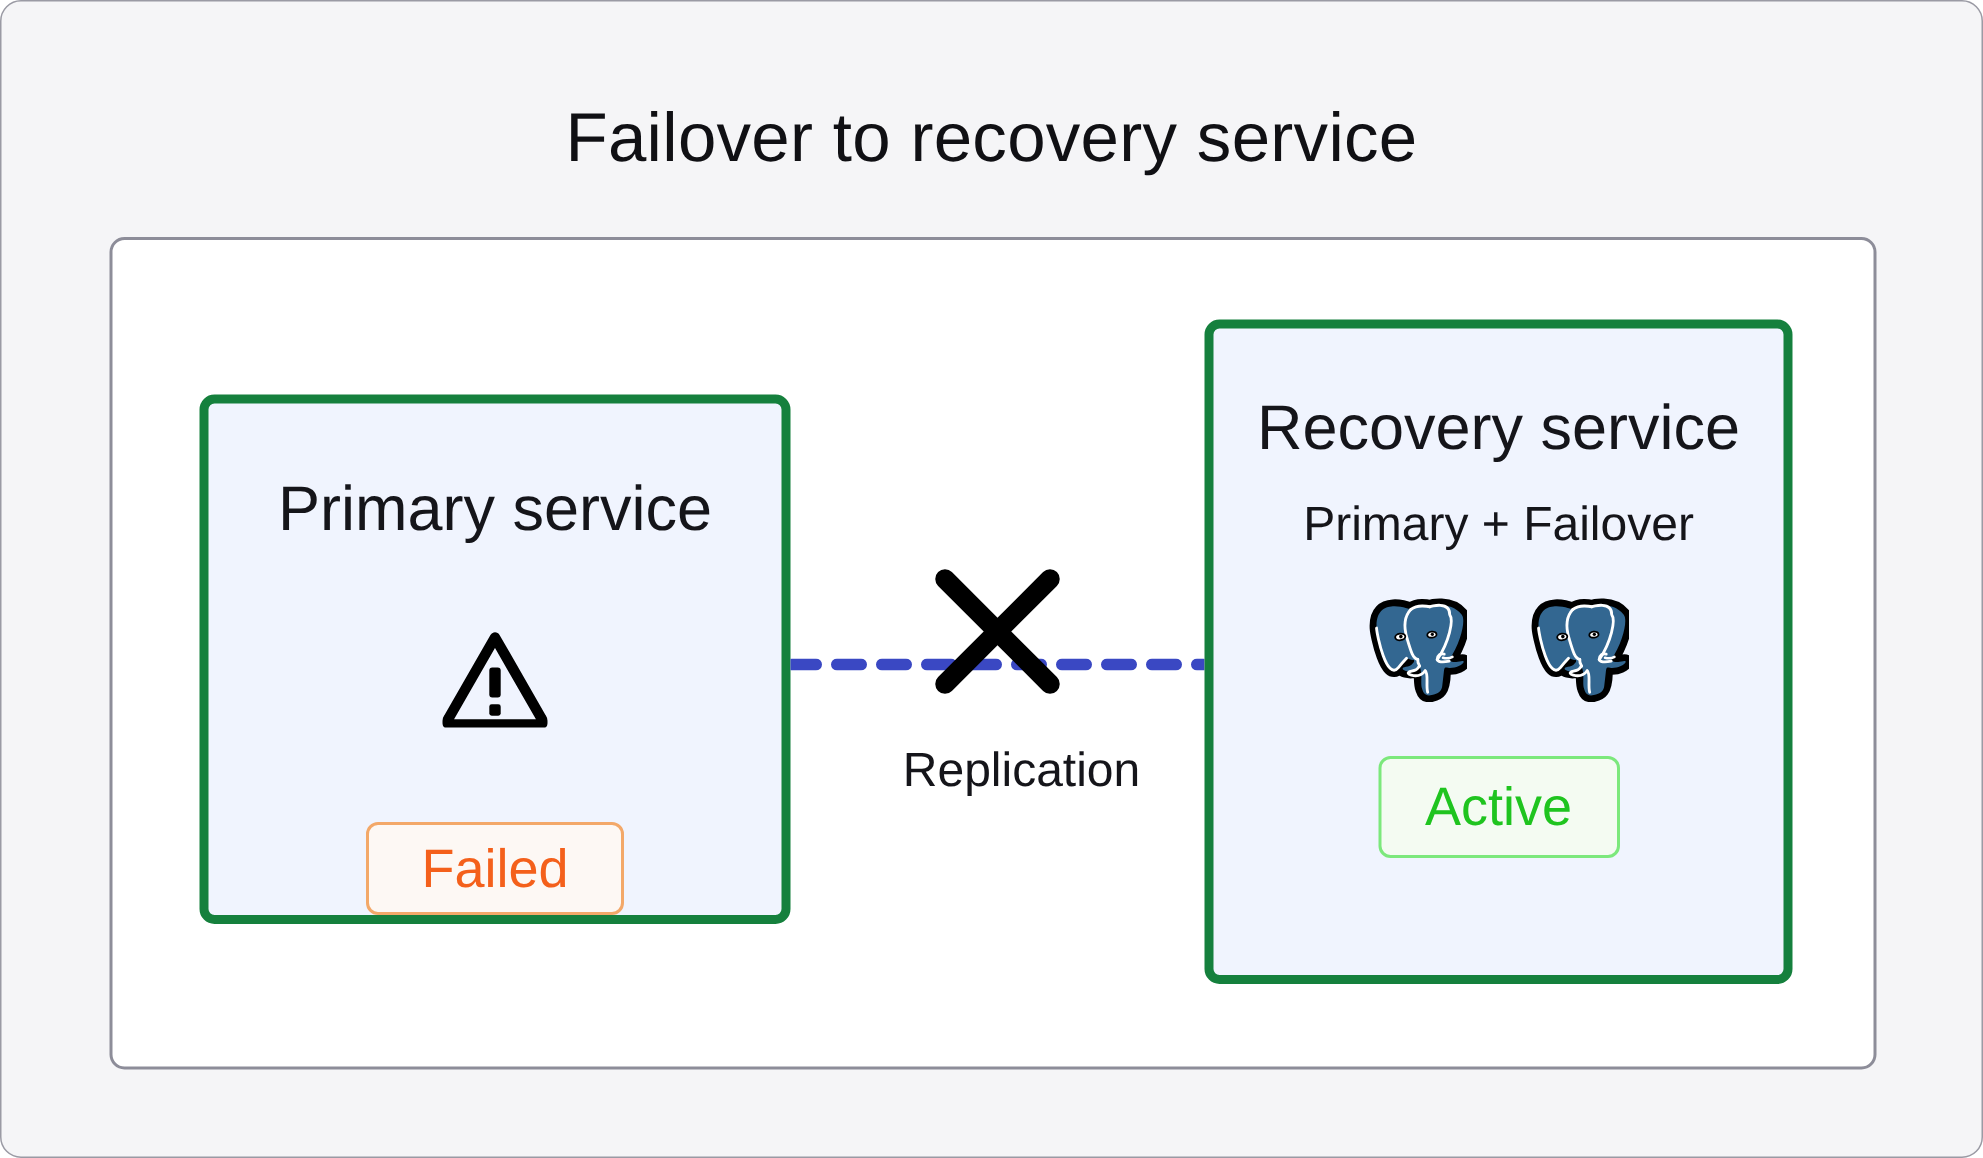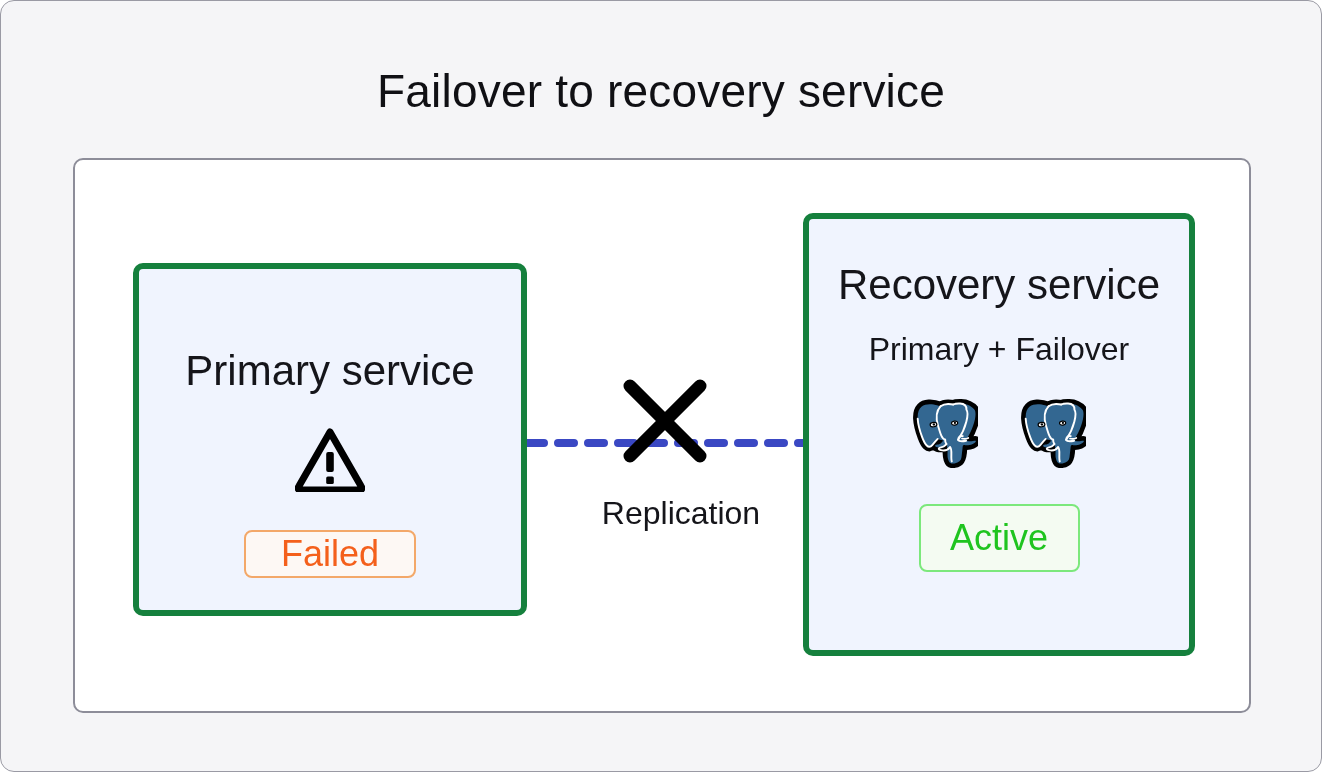--- a/index.html
+++ b/index.html
@@ -65,21 +65,21 @@
     border-radius: 10px;
     display: flex;
     flex-direction: column;
     align-items: center;
   }
   .node-primary {
     left: 58px;
     top: 103px;
     width: 394px;
     height: 353px;
-    justify-content: center;
+    justify-content: space-between;
     padding-top: 46px;
   }
   .node-recovery {
     left: 728px;
     top: 53px;
     width: 392px;
     height: 443px;
     justify-content: flex-start;
     padding-top: 42px;
   }
@@ -130,21 +130,21 @@
     font-weight: 400;
     line-height: 1;
     display: flex;
     align-items: center;
     justify-content: center;
     white-space: nowrap;
   }
   .badge-failed {
     margin-top: 38px;
     width: 172px;
-    height: 48px;
+    height: 62px;
     border-color: #f3a869;
     background: #fdf8f4;
     color: #f4601b;
   }
   .badge-active {
     margin-top: 36px;
     width: 161px;
     height: 68px;
     border-color: #7ce87c;
     background: #f4fbf2;

